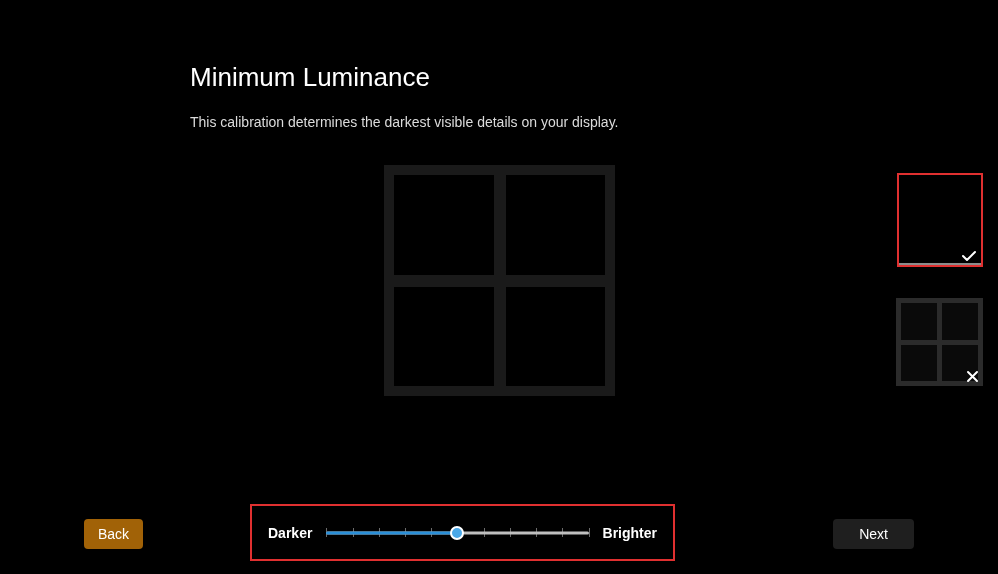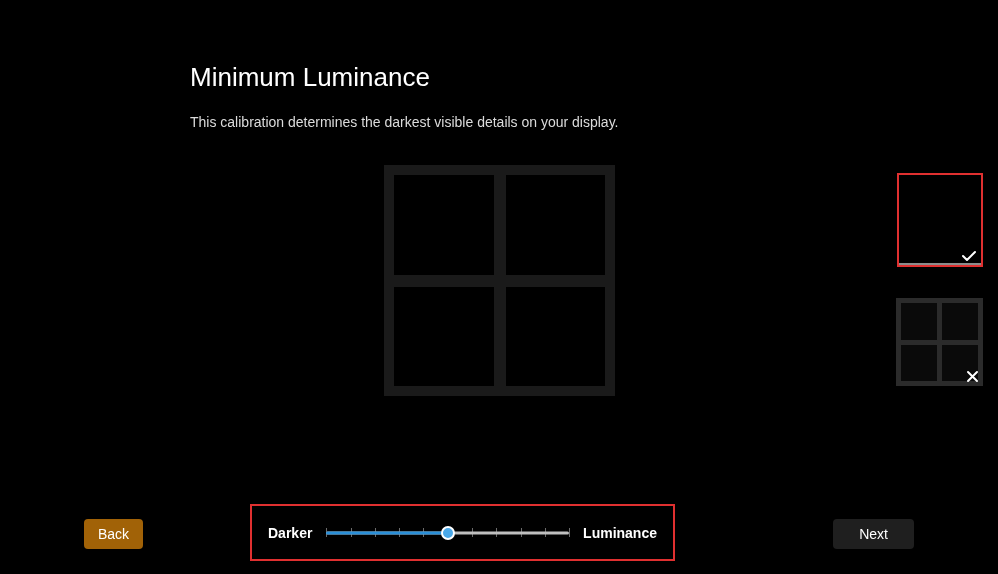--- a/index.html
+++ b/index.html
@@ -234,17 +234,17 @@
       <div class="slider-tick" style="left:60%"></div>
       <div class="slider-tick" style="left:70%"></div>
       <div class="slider-tick" style="left:80%"></div>
       <div class="slider-tick" style="left:90%"></div>
       <div class="slider-tick" style="left:100%"></div>
     </div>
     <div class="slider-track"></div>
     <div class="slider-fill"></div>
     <div class="slider-thumb"></div>
   </div>
-  <span class="slider-label-right">Luminance</span>
+  <span class="slider-label-right">Brighter</span>
 </div>
 
 <button class="back-button">Back</button>
 <button class="next-button">Next</button>
 
 </body></html>

